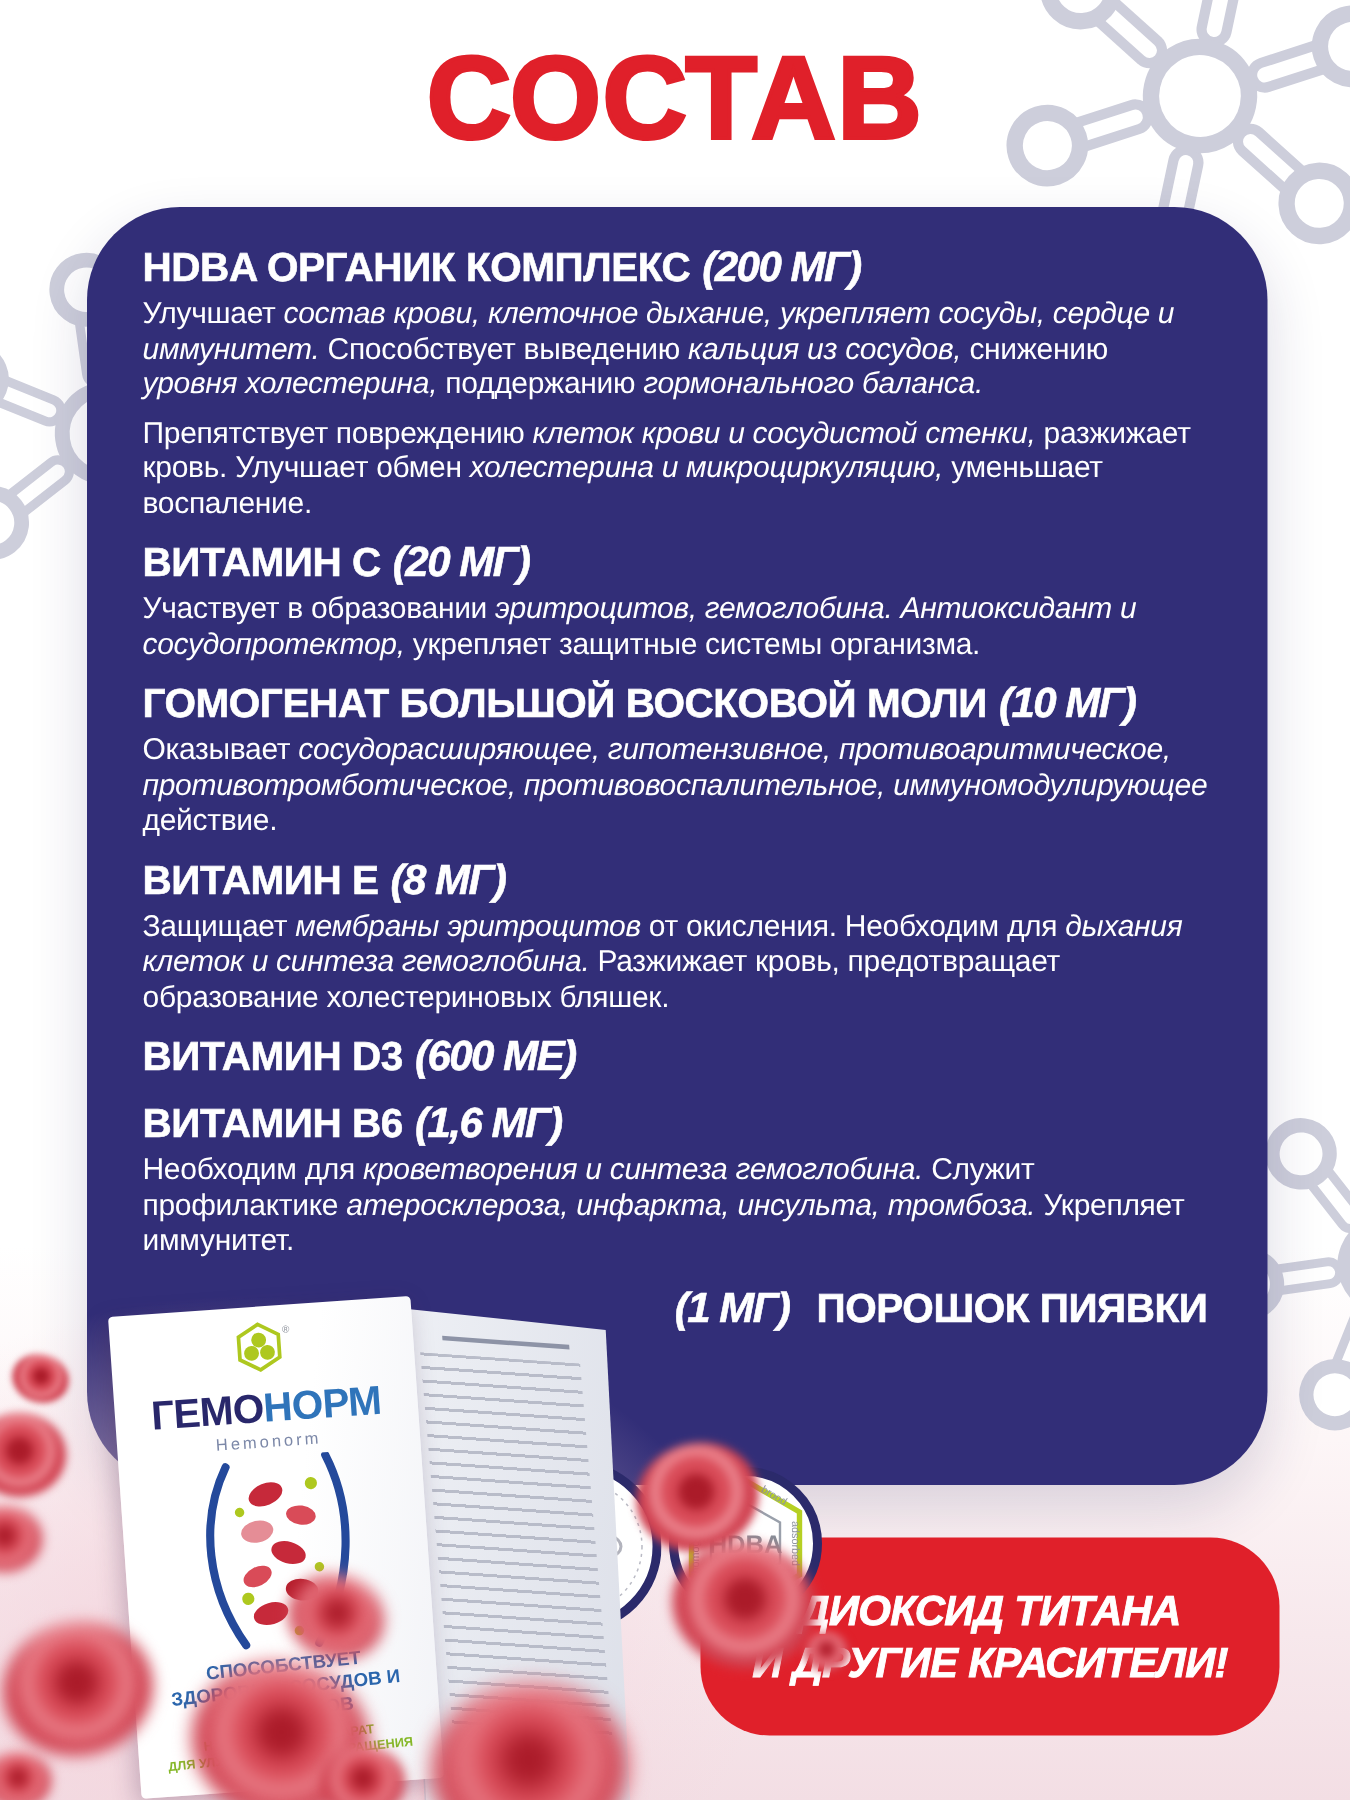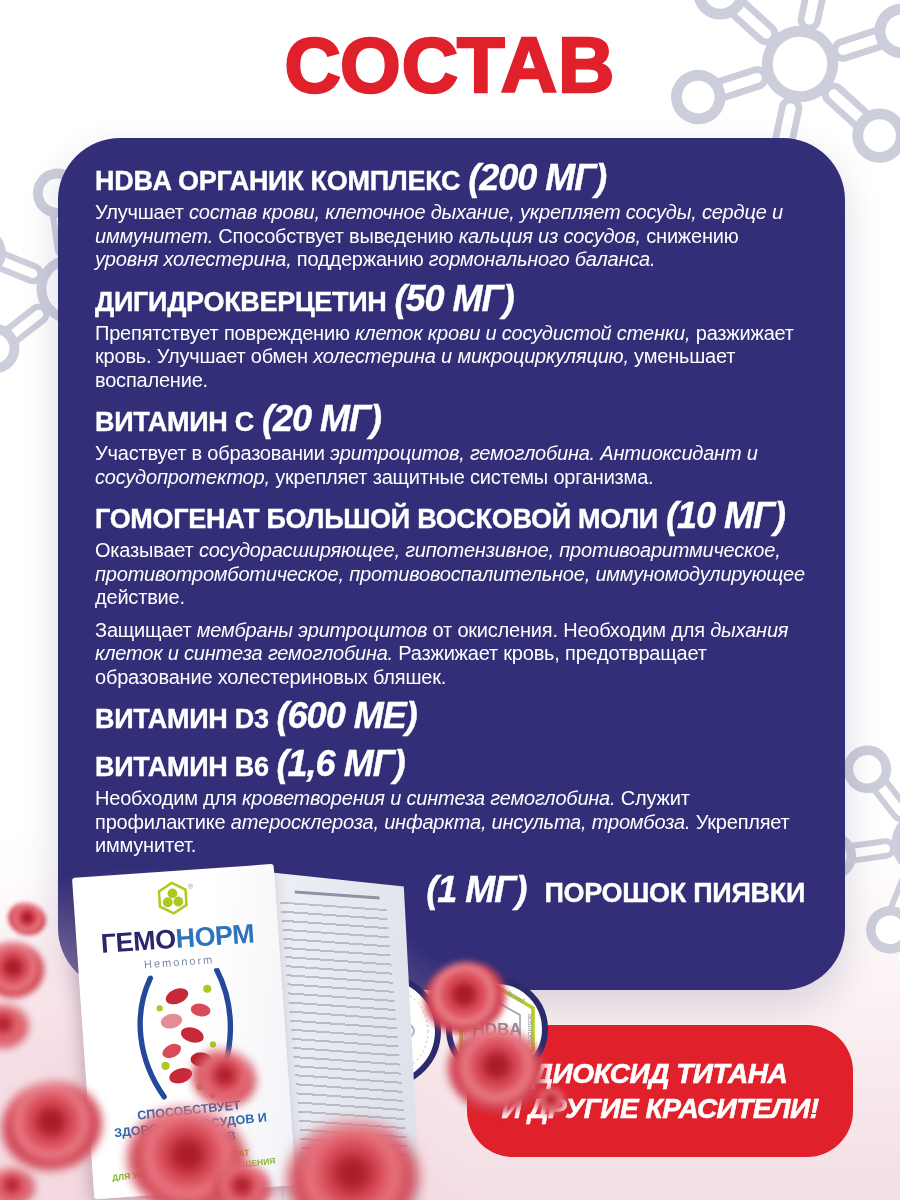--- a/index.html
+++ b/index.html
@@ -23,21 +23,21 @@
     letter-spacing:1px;}
 
   
   .card{position:absolute;left:58px;top:138px;width:787px;height:852px;z-index:1;
     background:#322e78;border-radius:62px;box-sizing:border-box;
     padding:22px 40px 0 37px;color:#ffffff;overflow:hidden;
     box-shadow:0 16px 38px rgba(40,30,90,.16);}
   .sec{margin-bottom:9px;}
   .sec h2{margin:0;font-size:27px;line-height:35px;font-weight:bold;letter-spacing:-0.3px;
     -webkit-text-stroke:0.4px #ffffff;}
-  .h-dose{font-style:italic;font-size:36px;letter-spacing:-1px;padding-left:8px;white-space:nowrap;}
+  .h-dose{font-style:italic;font-size:28px;letter-spacing:-1px;padding-left:8px;white-space:nowrap;}
   .sec .body{font-size:20px;line-height:23.5px;letter-spacing:-0.2px;margin-top:2px;}
   .it{font-style:italic;}
   .sec.right{text-align:right;margin-top:14px;}
   .sec.right .h-dose{padding-left:0;padding-right:4px;}
   .sec.right .h-name{margin-left:14px;}
 
   
   .no-dye{position:absolute;left:467px;top:1025px;width:386px;height:132px;z-index:3;
     background:#e0202a;border-radius:46px;display:flex;flex-direction:column;
     justify-content:center;align-items:center;color:#ffffff;
@@ -138,35 +138,35 @@
 
   <div class="title">СОСТАВ</div>
 
   <div class="card">
   <div class="sec">
     <h2><span class="h-name">HDBA ОРГАНИК КОМПЛЕКС</span><span class="h-dose">(200 МГ)</span></h2>
     <div class="body"><span>Улучшает </span><span class="it">состав крови, клеточное дыхание, укрепляет сосуды, сердце и иммунитет.</span><span> Способствует выведению </span><span class="it">кальция из сосудов, </span><span>снижению </span><span class="it">уровня холестерина, </span><span>поддержанию </span><span class="it">гормонального баланса.</span></div>
   </div>
 
   <div class="sec">
-    <h2><span class="h-name">ДИГИДРОКВЕРЦЕТИН</span><span class="h-dose">(50 МГ)</span></h2>
     <div class="body"><span>Препятствует повреждению </span><span class="it">клеток крови и сосудистой стенки, </span><span>разжижает кровь. Улучшает обмен </span><span class="it">холестерина и микроциркуляцию, </span><span>уменьшает воспаление.</span></div>
   </div>
 
   <div class="sec">
     <h2><span class="h-name">ВИТАМИН C</span><span class="h-dose">(20 МГ)</span></h2>
     <div class="body"><span>Участвует в образовании </span><span class="it">эритроцитов, гемоглобина. Антиоксидант и сосудопротектор, </span><span>укрепляет защитные системы организма.</span></div>
   </div>
 
   <div class="sec">
     <h2><span class="h-name">ГОМОГЕНАТ БОЛЬШОЙ ВОСКОВОЙ МОЛИ</span><span class="h-dose">(10 МГ)</span></h2>
     <div class="body"><span>Оказывает </span><span class="it">сосудорасширяющее, гипотензивное, противоаритмическое, противотромботическое, противовоспалительное, иммуномодулирующее </span><span>действие.</span></div>
   </div>
 
   <div class="sec">
+    <h2><span class="h-name">ВИТАМИН E</span><span class="h-dose">(8 МГ)</span></h2>
     <div class="body"><span>Защищает </span><span class="it">мембраны эритроцитов </span><span>от окисления. Необходим для </span><span class="it">дыхания клеток и синтеза гемоглобина. </span><span>Разжижает кровь, предотвращает образование холестериновых бляшек.</span></div>
   </div>
 
   <div class="sec">
     <h2><span class="h-name">ВИТАМИН D3</span><span class="h-dose">(600 МЕ)</span></h2>
   </div>
 
   <div class="sec">
     <h2><span class="h-name">ВИТАМИН B6</span><span class="h-dose">(1,6 МГ)</span></h2>
     <div class="body"><span>Необходим для </span><span class="it">кроветворения и синтеза гемоглобина. </span><span>Служит профилактике </span><span class="it">атеросклероза, инфаркта, инсульта, тромбоза. </span><span>Укрепляет иммунитет.</span></div>

